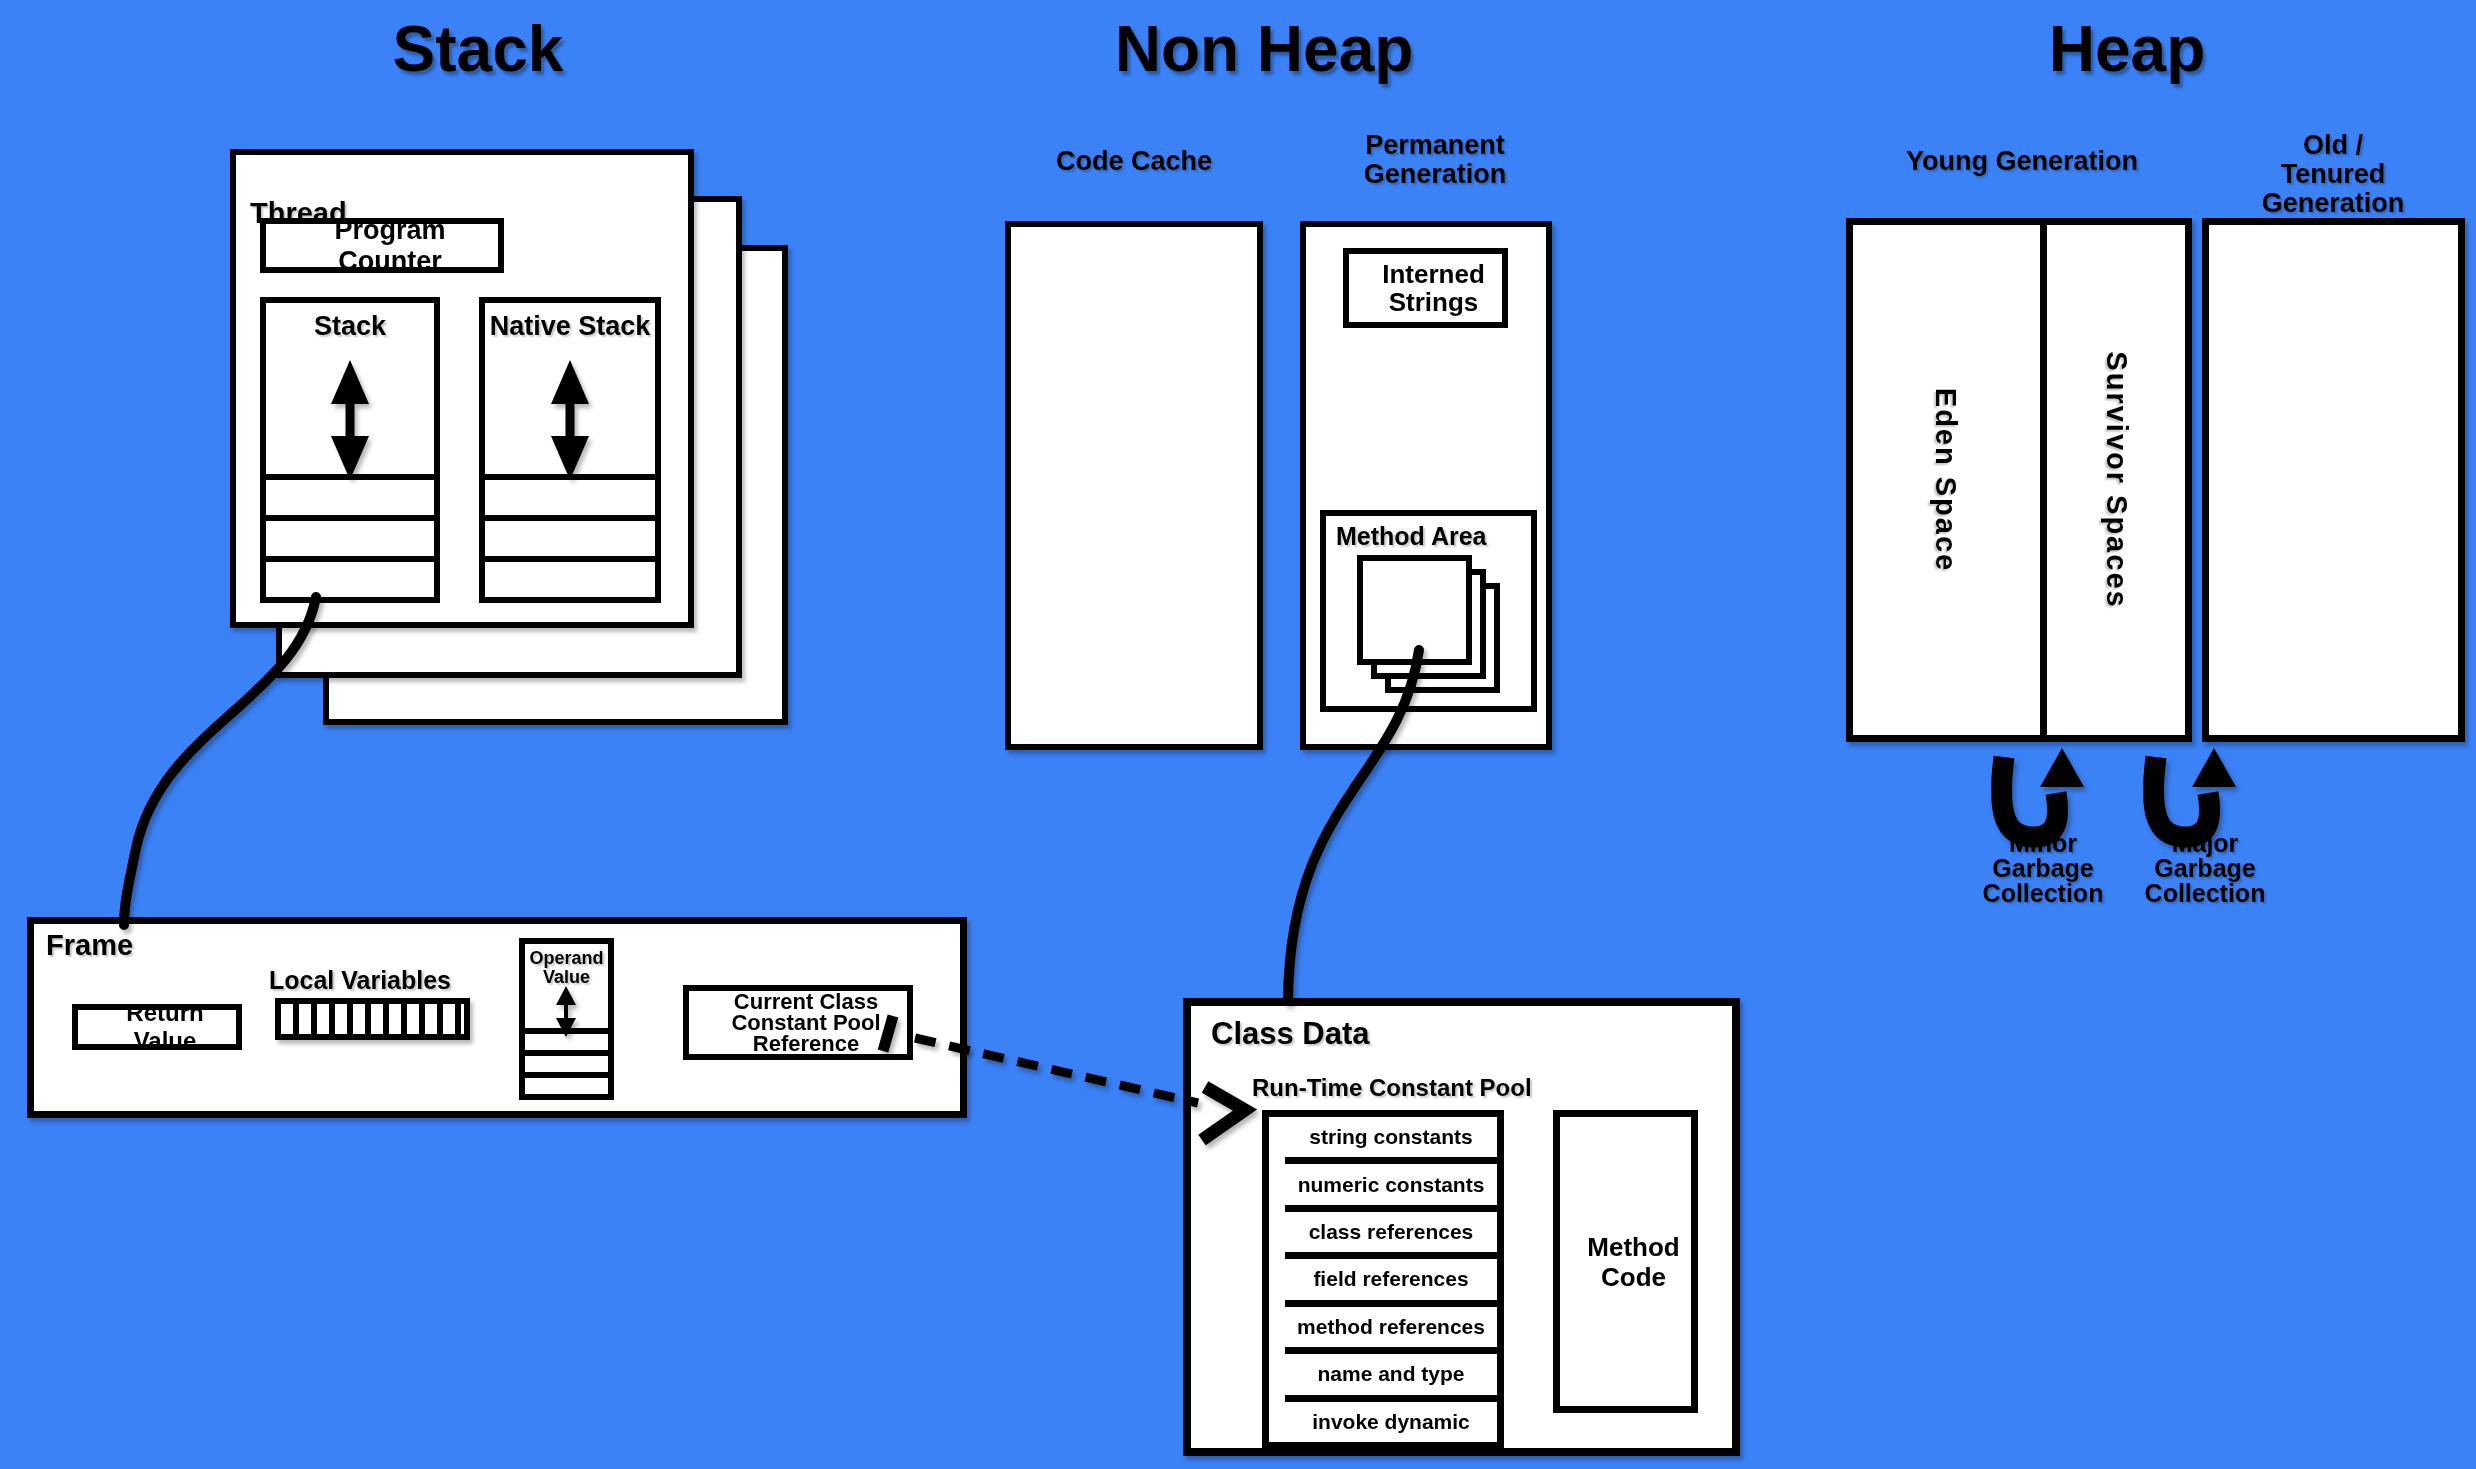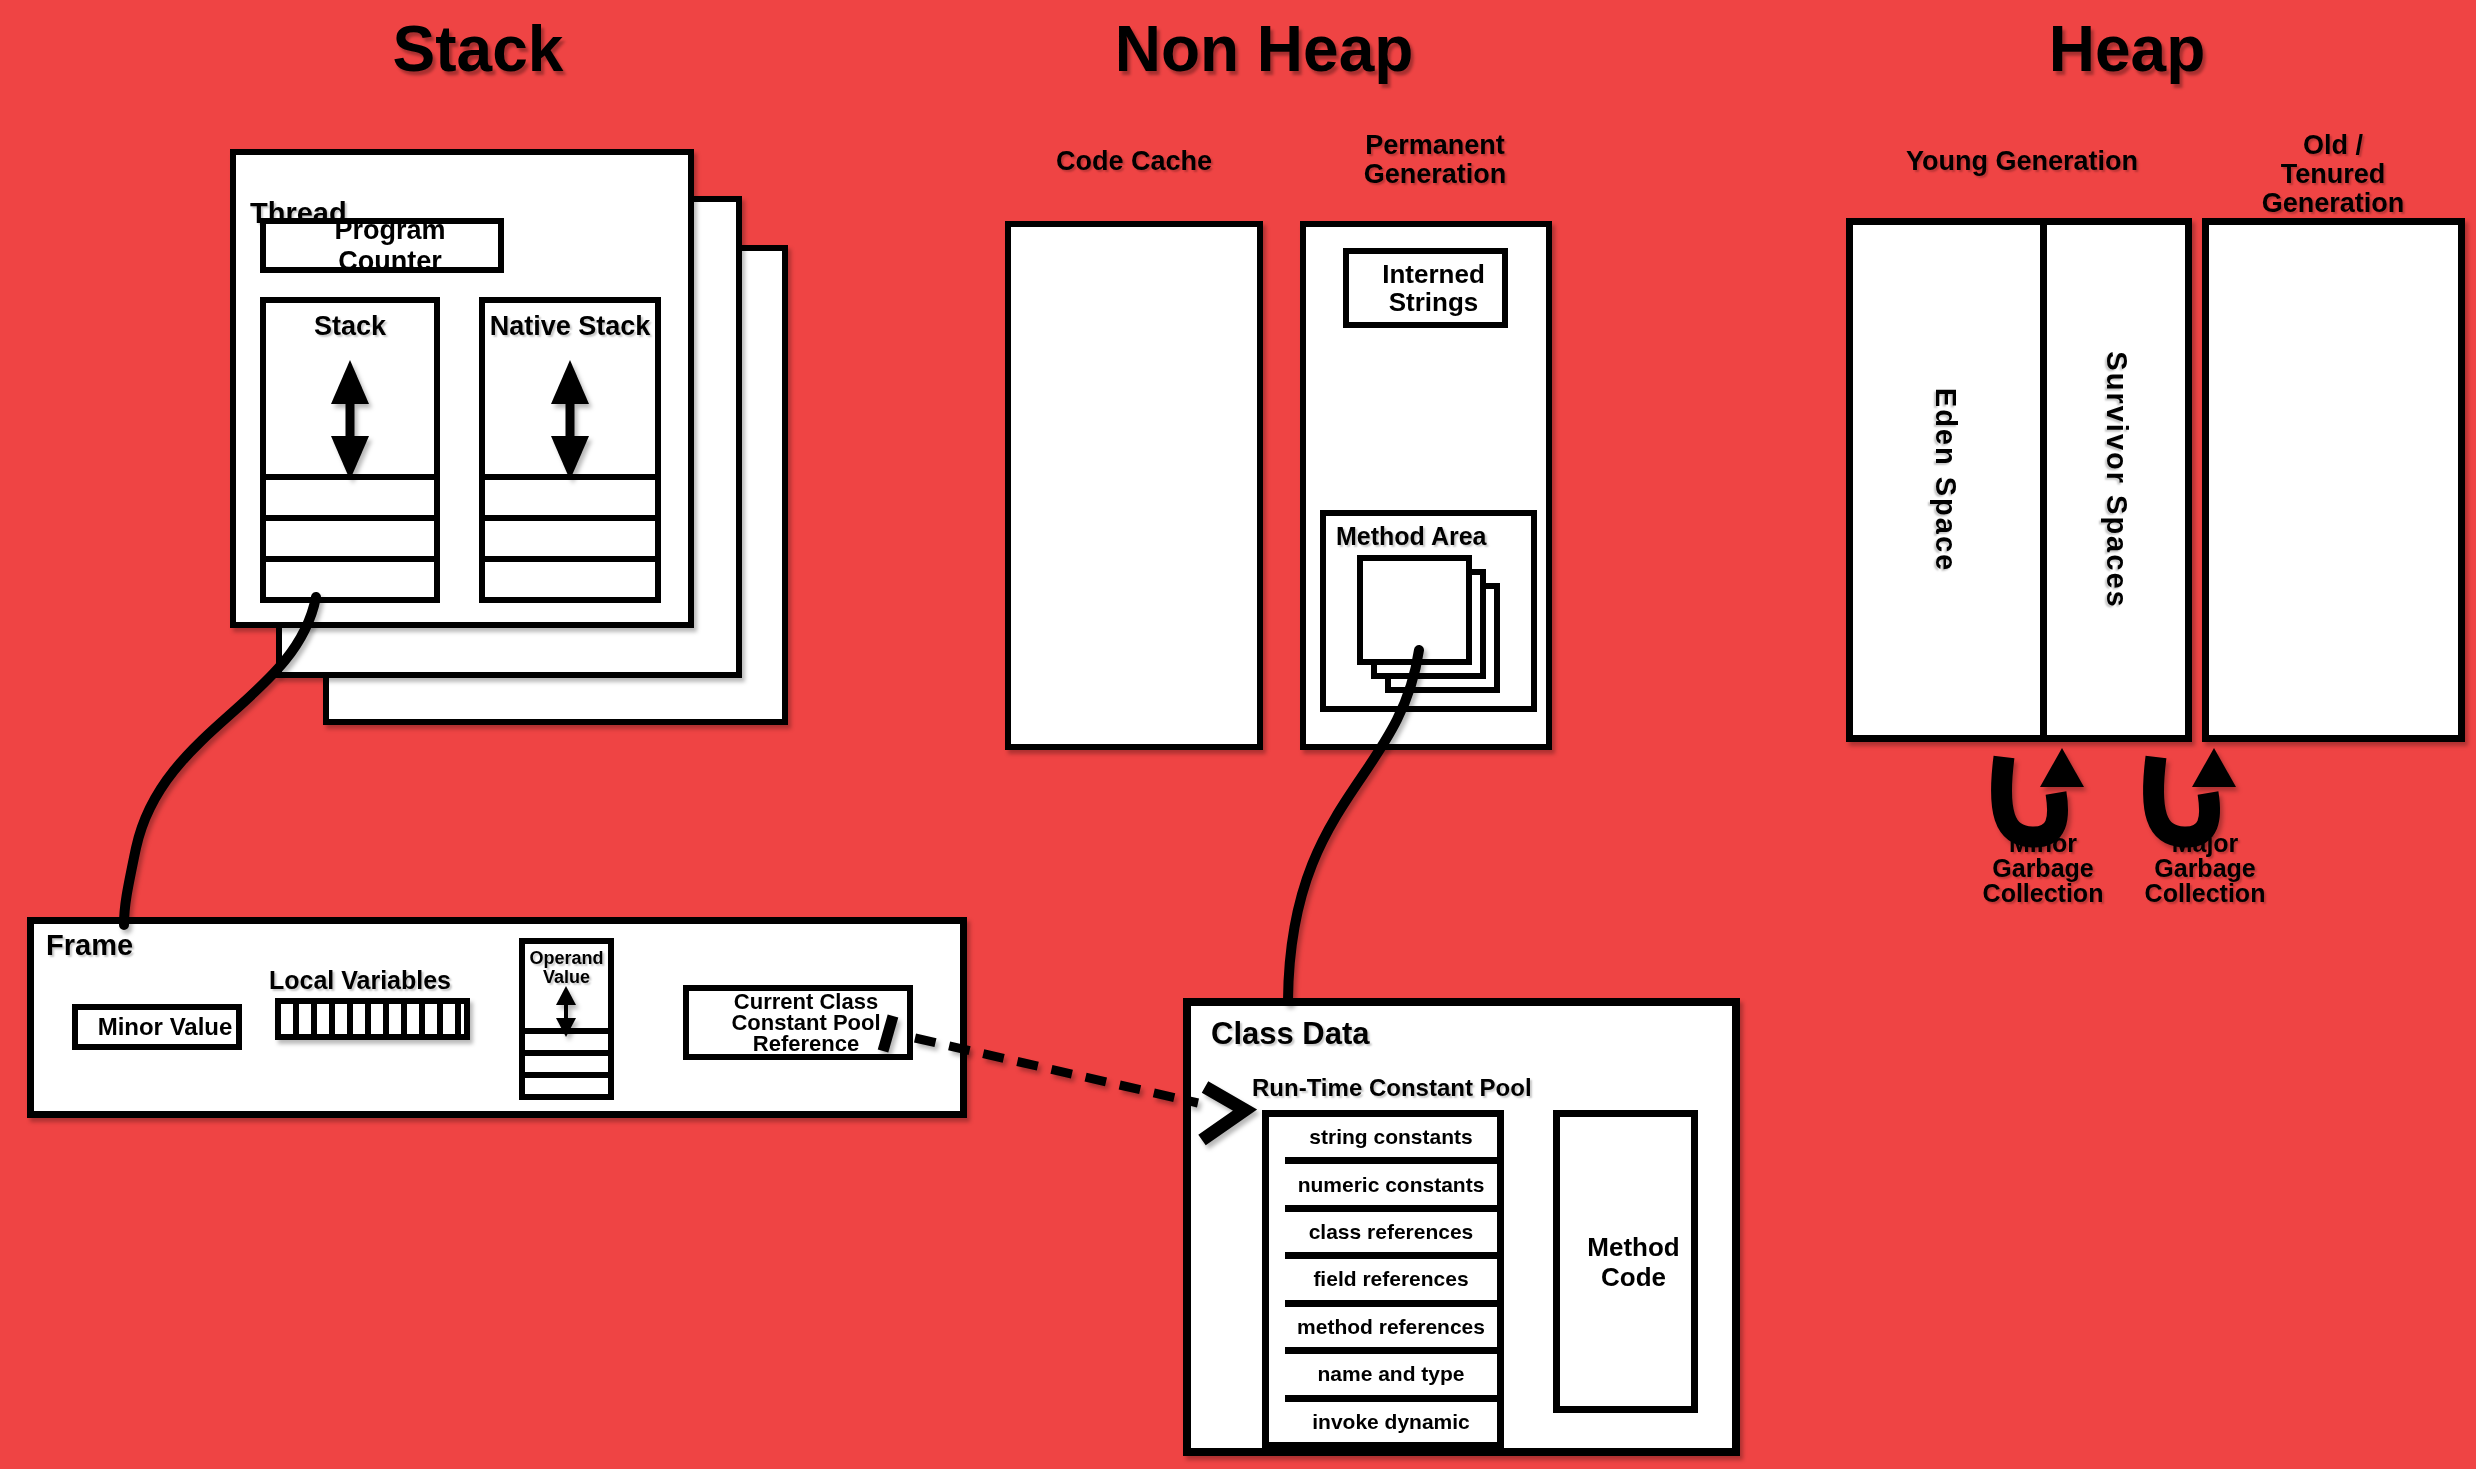--- a/index.html
+++ b/index.html
@@ -2,21 +2,21 @@
 <html><head>
 <meta charset="utf-8">
 <style>
   * { margin:0; padding:0; box-sizing:border-box; }
   html,body { background:#ffffff; }
   body {
     width:2476px; height:1469px;
     font-family:"Liberation Sans", sans-serif;
     font-weight:bold; color:#000;
   }
-  .canvas { position:relative; width:2476px; height:1469px; background:#ef4444; overflow:hidden; }
+  .canvas { position:relative; width:2476px; height:1469px; background:#3b82f6; overflow:hidden; }
   .box {
     position:absolute; background:#fff;
     border:6px solid #000;
     box-shadow:3px 4px 4px rgba(0,0,0,.27);
   }
   .thick { border-width:7px; }
   .flat { box-shadow:none;padding-left:16px; }
   .title {
     position:absolute; transform:translateX(-50%);
     font-size:64px; letter-spacing:0px; white-space:nowrap;
@@ -75,21 +75,21 @@
         <div class="srow"></div>
         <div class="srow"></div>
         <div class="srow"></div>
       </div>
     </div>
   </div>
 
   <div class="box thick" style="left:27px; top:917px; width:940px; height:201px;">
     <div class="lbl" style="left:12px; top:5px; font-size:29px;">Frame</div>
     <div class="box flat cc" style="left:38px; top:80px; width:170px; height:46px; font-size:24px;">
-      <span>Minor Value</span>
+      <span>Return Value</span>
     </div>
     <div class="lbl clbl" style="left:326px; top:42px; font-size:25px;">Local Variables</div>
     <div class="stripes flat" style="left:241px; top:74px; width:195px; height:42px;"></div>
     <div class="box flat" style="left:485px; top:14px; width:95px; height:162px;">
       <div class="lbl" style="left:0; right:0; top:5px; font-size:18px; line-height:19px; text-align:center;">Operand
 Value</div>
       <div class="rowset">
         <div class="orow"></div>
         <div class="orow"></div>
         <div class="orow"></div>

